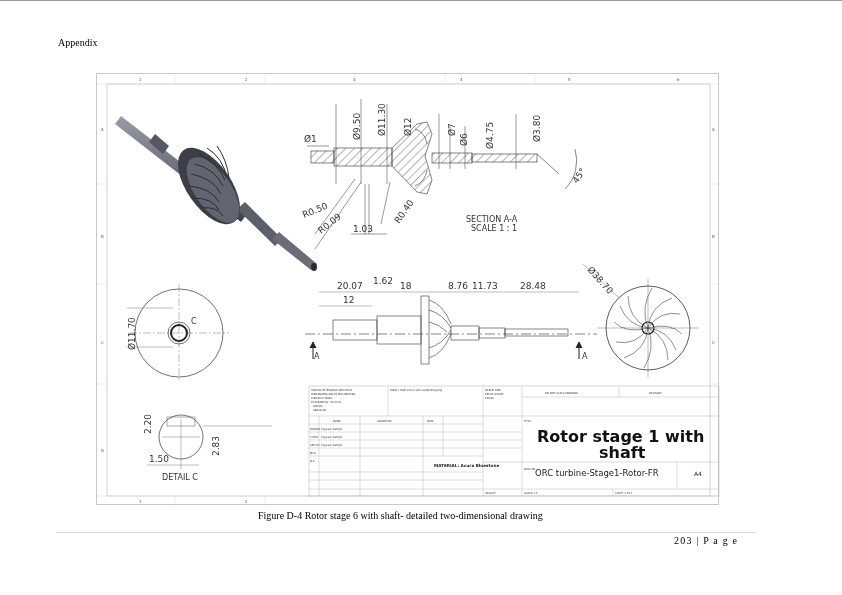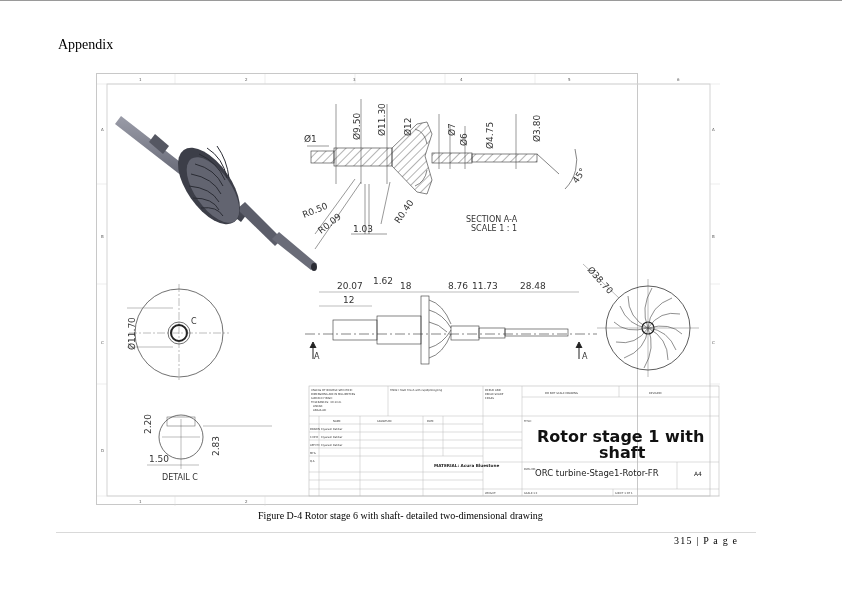--- a/index.html
+++ b/index.html
@@ -1,20 +1,20 @@
 <!DOCTYPE html>
 <html><head>
 <meta charset="utf-8">
 <style>
   * { box-sizing: border-box; margin: 0; padding: 0; }
   html, body { width: 842px; height: 595px; background: #ffffff; overflow: hidden; }
   body { position: relative; font-family: "Liberation Serif", serif; color: #000; }
   .topline { position: absolute; left: 0; top: 0; width: 842px; height: 1px; background: #9a9a9a; }
-  .header-text { position: absolute; left: 58px; top: 37px; font-size: 14px; font-family: "Liberation Serif", serif; }
-  .drawing { position: absolute; left: 96px; top: 73px; width: 542px; height: 432px; border: 1px solid #c8c8c8; background: #fff; }
+  .header-text { position: absolute; left: 58px; top: 37px; font-size: 10px; font-family: "Liberation Serif", serif; }
+  .drawing { position: absolute; left: 96px; top: 73px; width: 623px; height: 432px; border: 1px solid #c8c8c8; background: #fff; }
   .caption { position: absolute; left: 258px; top: 510px; font-size: 10px; font-family: "Liberation Serif", serif; }
   .footline { position: absolute; left: 56px; top: 532px; width: 700px; height: 1px; background: #d9d9d9; }
   .pagenum { position: absolute; left: 674px; top: 535px; font-size: 10px; letter-spacing: 1.2px; font-family: "Liberation Serif", serif; }
   svg text { font-family: "DejaVu Sans", sans-serif; }
   .tb-small { font-size: 2.6px; fill: #333; }
   .dim { font-size: 9px; fill: #333; }
   .lbl { font-size: 8px; fill: #333; }
   .zone { font-size: 4px; fill: #555; }
 </style>
 </head>
@@ -270,13 +270,13 @@
     <text x="597" y="402" style="font-size:6px;fill:#222;">A4</text>
     <text class="tb-small" x="388" y="420">WEIGHT:</text>
     <text class="tb-small" x="427" y="420">SCALE:1:2</text>
     <text class="tb-small" x="518" y="420">SHEET 1 OF 1</text>
   </g>
 </svg>
 </div>
 
 <div class="caption">Figure D-4 Rotor stage 6 with shaft- detailed two-dimensional drawing</div>
 <div class="footline"></div>
-<div class="pagenum">315 | P a g e</div>
+<div class="pagenum">203 | P a g e</div>
 
 </body></html>

